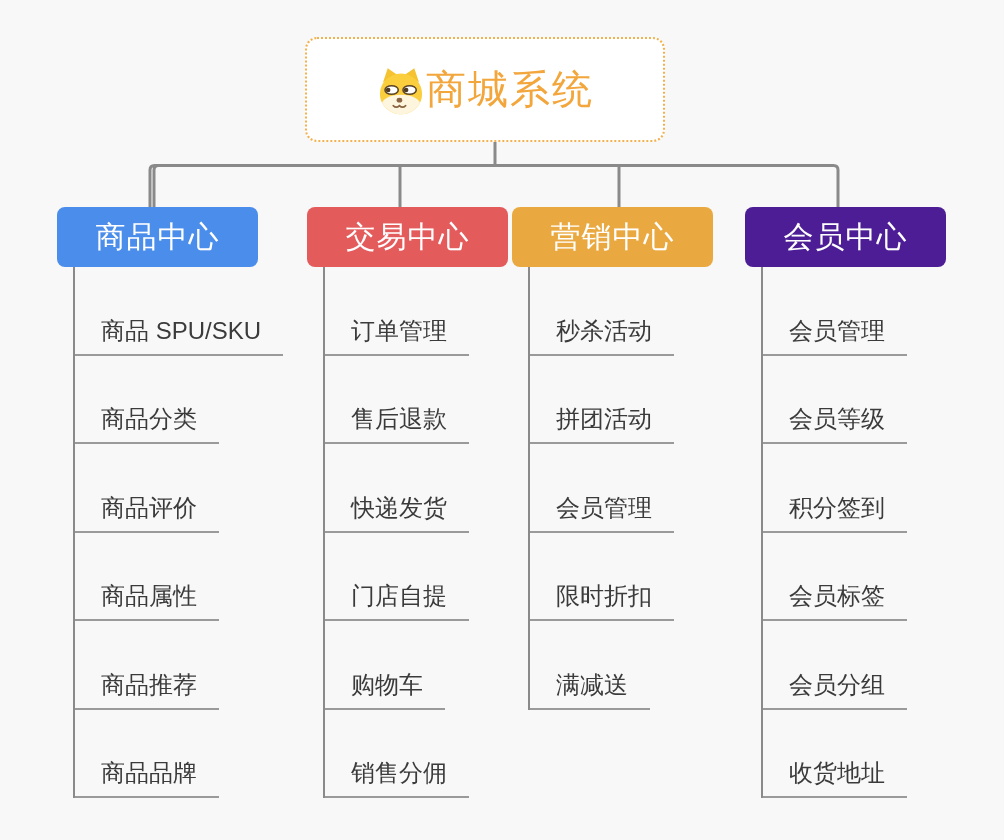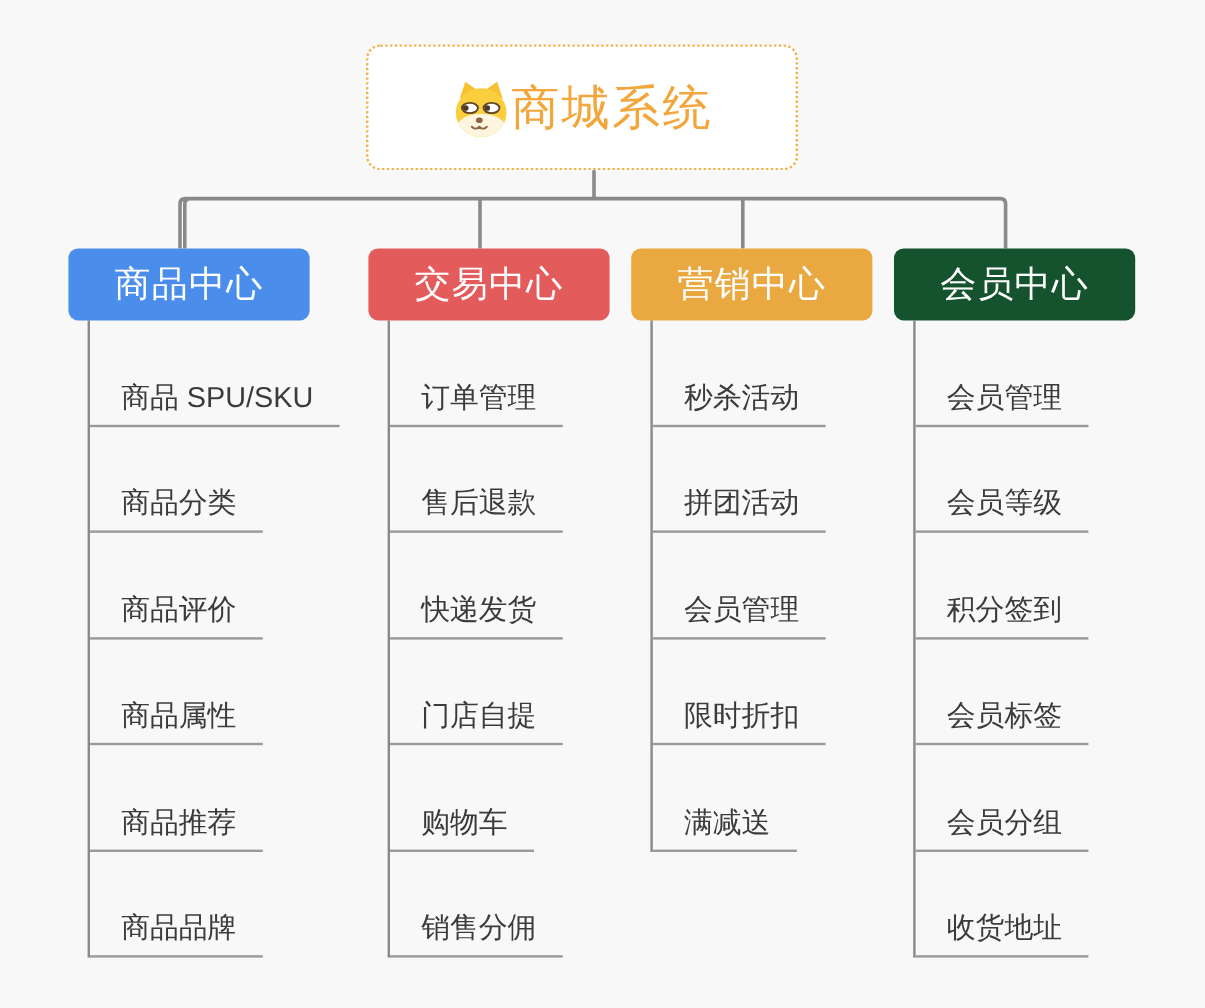--- a/index.html
+++ b/index.html
@@ -132,33 +132,33 @@
     <div class="branch-children" style="border-left-color: rgb(138, 138, 138);">
           <div class="child-item" style="border-bottom-color: rgb(154, 154, 154); color: rgb(59, 59, 59);">订单管理</div>
           <div class="child-item" style="border-bottom-color: rgb(154, 154, 154); color: rgb(59, 59, 59);">售后退款</div>
           <div class="child-item" style="border-bottom-color: rgb(154, 154, 154); color: rgb(59, 59, 59);">快递发货</div>
           <div class="child-item" style="border-bottom-color: rgb(154, 154, 154); color: rgb(59, 59, 59);">门店自提</div>
           <div class="child-item" style="border-bottom-color: rgb(154, 154, 154); color: rgb(59, 59, 59);">购物车</div>
           <div class="child-item" style="border-bottom-color: rgb(154, 154, 154); color: rgb(59, 59, 59);">销售分佣</div>
         </div>
   </div>
 
-  <div class="branch" style="left: 526px;">
+  <div class="branch" style="left: 512px;">
     <div class="branch-header" style="background: rgb(234, 169, 64);">营销中心</div>
     <div class="branch-children" style="border-left-color: rgb(138, 138, 138);">
           <div class="child-item" style="border-bottom-color: rgb(154, 154, 154); color: rgb(59, 59, 59);">秒杀活动</div>
           <div class="child-item" style="border-bottom-color: rgb(154, 154, 154); color: rgb(59, 59, 59);">拼团活动</div>
           <div class="child-item" style="border-bottom-color: rgb(154, 154, 154); color: rgb(59, 59, 59);">会员管理</div>
           <div class="child-item" style="border-bottom-color: rgb(154, 154, 154); color: rgb(59, 59, 59);">限时折扣</div>
           <div class="child-item" style="border-bottom-color: rgb(154, 154, 154); color: rgb(59, 59, 59);">满减送</div>
         </div>
   </div>
 
   <div class="branch" style="left: 745px;">
-    <div class="branch-header" style="background: #14532d;">会员中心</div>
+    <div class="branch-header" style="background: #4c1d95;">会员中心</div>
     <div class="branch-children" style="border-left-color: rgb(138, 138, 138);">
           <div class="child-item" style="border-bottom-color: rgb(154, 154, 154); color: rgb(59, 59, 59);">会员管理</div>
           <div class="child-item" style="border-bottom-color: rgb(154, 154, 154); color: rgb(59, 59, 59);">会员等级</div>
           <div class="child-item" style="border-bottom-color: rgb(154, 154, 154); color: rgb(59, 59, 59);">积分签到</div>
           <div class="child-item" style="border-bottom-color: rgb(154, 154, 154); color: rgb(59, 59, 59);">会员标签</div>
           <div class="child-item" style="border-bottom-color: rgb(154, 154, 154); color: rgb(59, 59, 59);">会员分组</div>
           <div class="child-item" style="border-bottom-color: rgb(154, 154, 154); color: rgb(59, 59, 59);">收货地址</div>
         </div>
   </div>
 </div>

